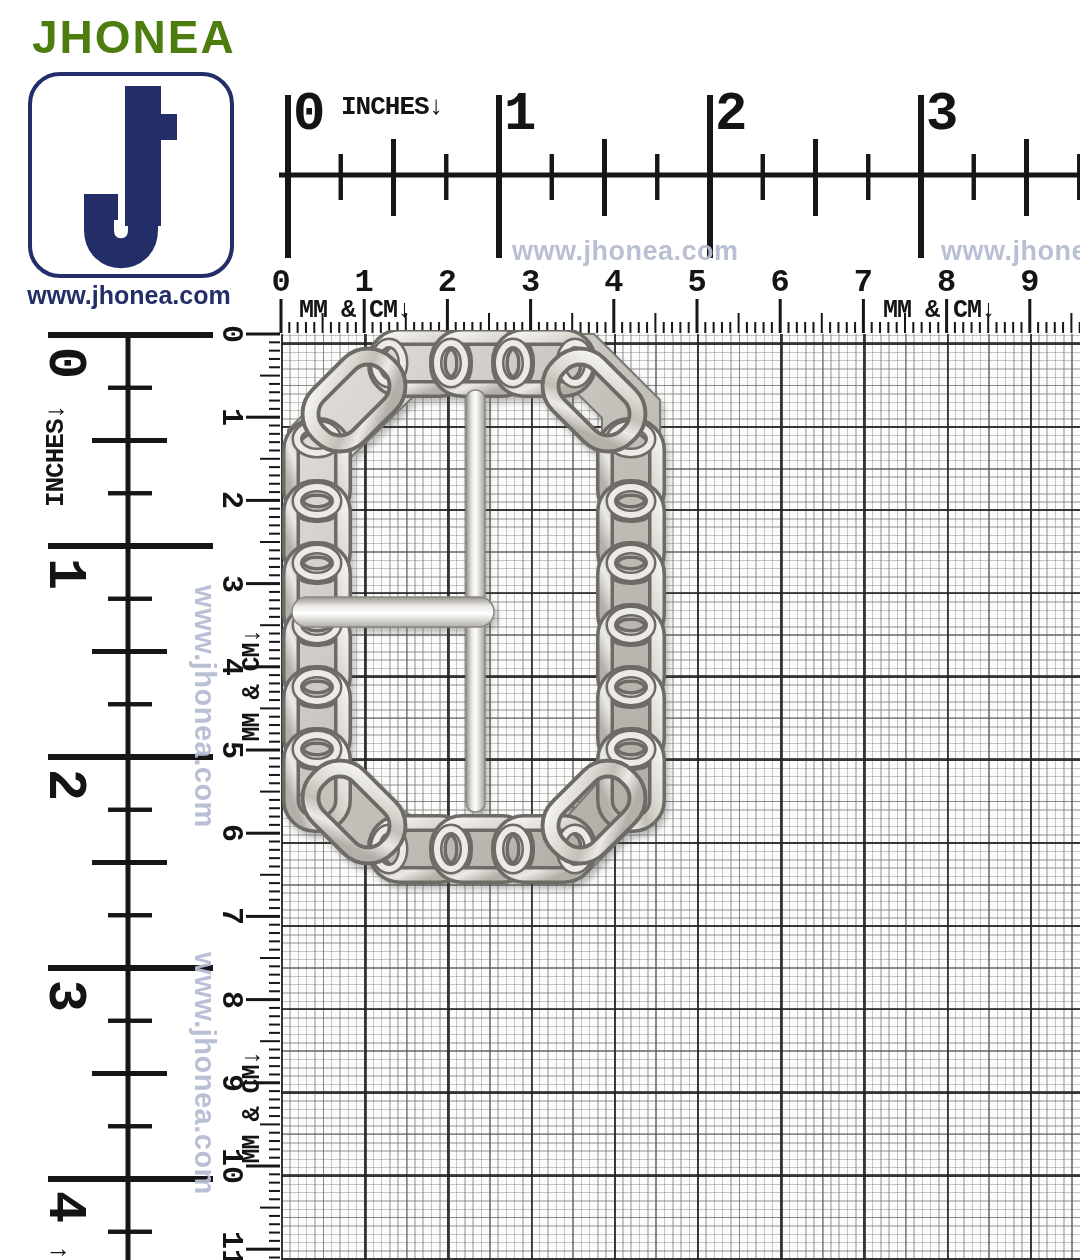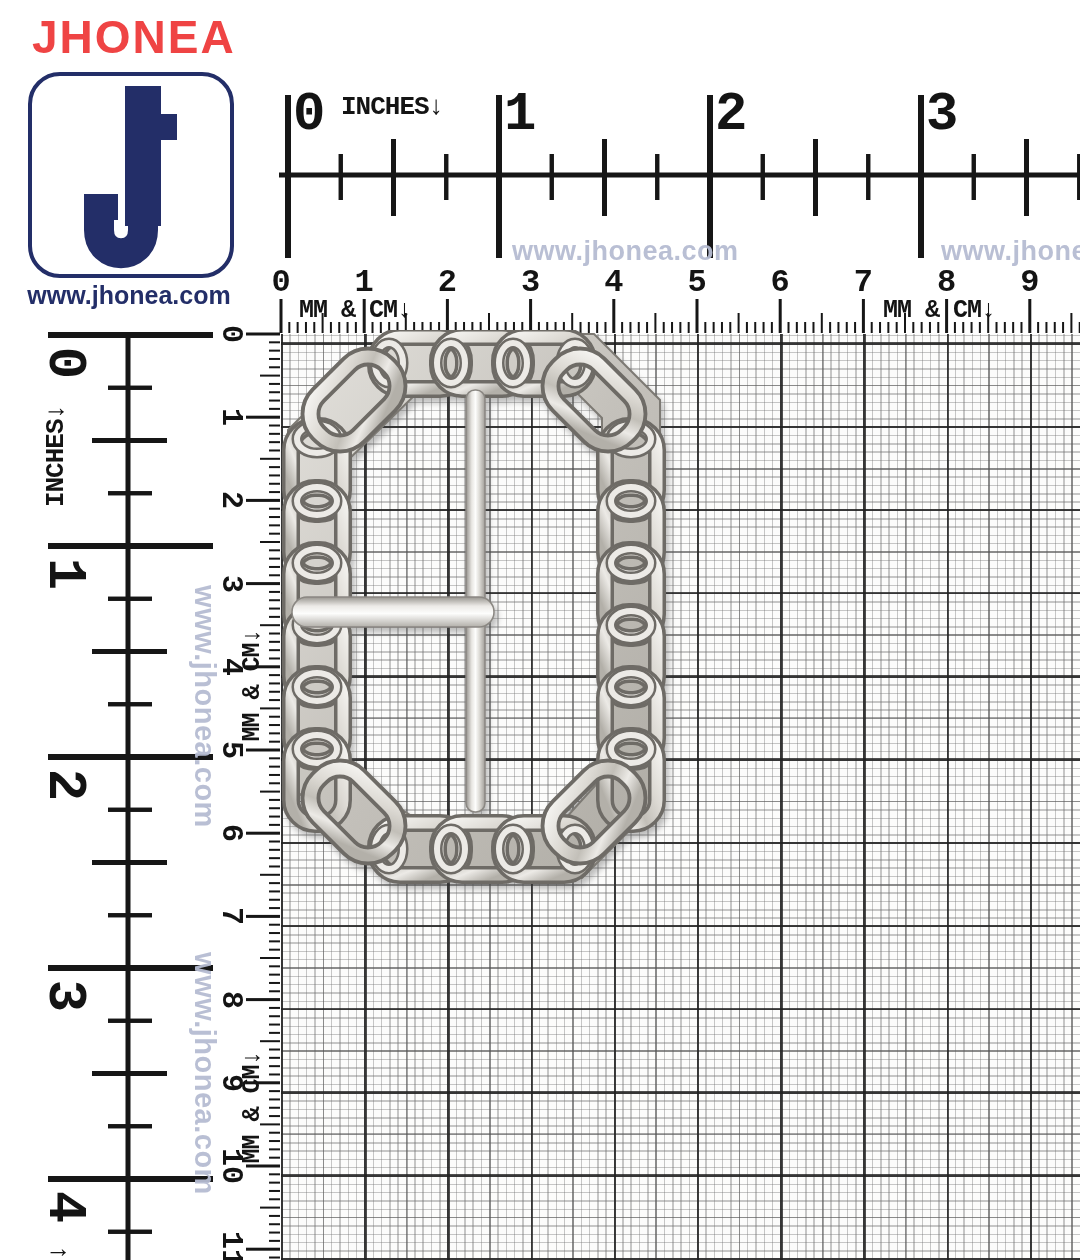--- a/index.html
+++ b/index.html
@@ -25,21 +25,21 @@
   .v-label{transform:rotate(-90deg);transform-origin:center center;text-align:center;}
   .num{position:absolute;white-space:nowrap;}
 
   
   .wm{position:absolute;color:#b6bcd2;font-weight:bold;font-size:27px;letter-spacing:.5px;
       white-space:nowrap;opacity:.95;}
   .wm-v{transform:rotate(90deg);transform-origin:center center;text-align:center;font-size:29px;}
 
   
   #brand-name{position:absolute;left:32px;top:10px;font-size:46px;font-weight:bold;
-      color:#ef4444;letter-spacing:2px;}
+      color:#4d7c0f;letter-spacing:2px;}
   #logo-box{position:absolute;left:28px;top:72px;width:198px;height:198px;background:#fff;
       border:4px solid #232e68;border-radius:32px;}
   #brand-site{position:absolute;left:20px;top:281px;width:218px;text-align:center;
       font-size:25px;font-weight:bold;color:#232e68;letter-spacing:0px;}
 
   
   #buckle{position:absolute;left:280px;top:330px;
       filter:drop-shadow(3px 5px 3px rgba(70,70,70,.35));}
 </style>
 </head>

